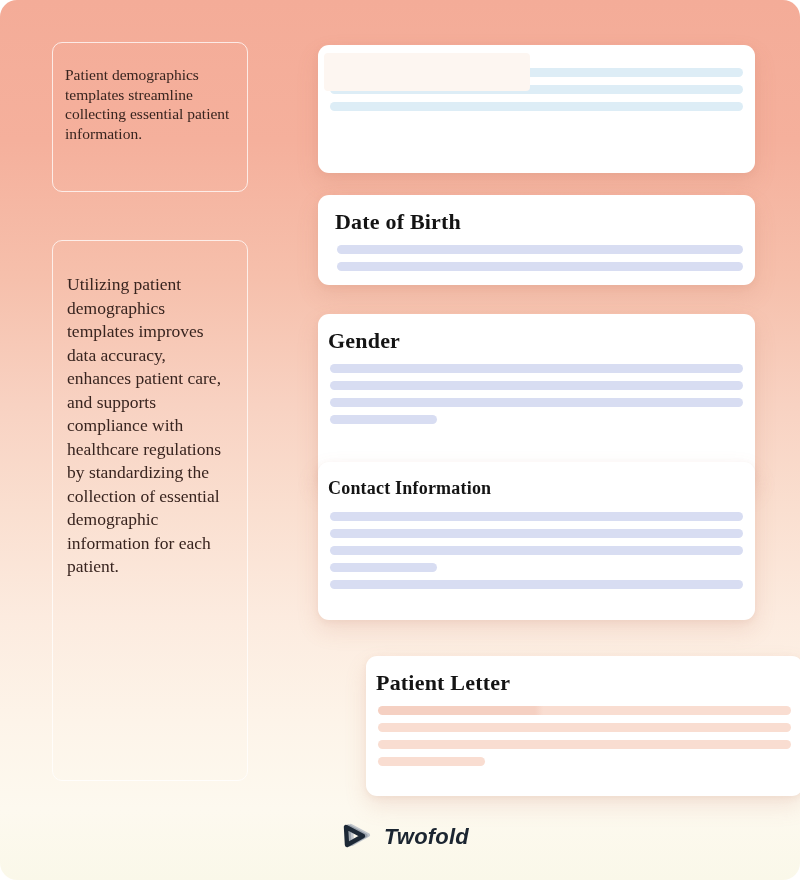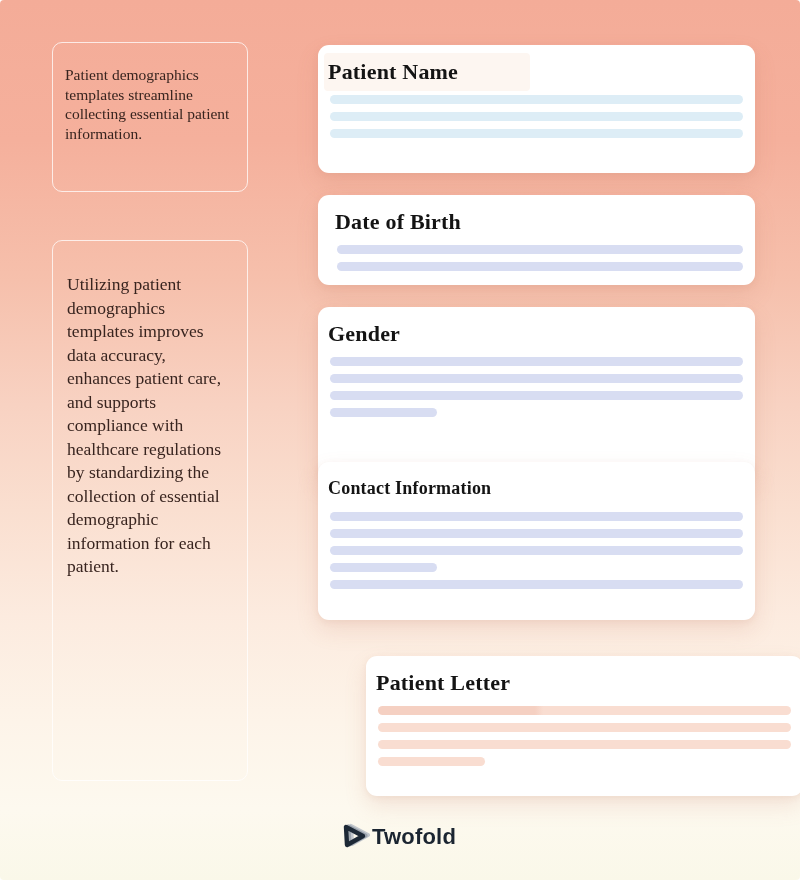--- a/index.html
+++ b/index.html
@@ -6,21 +6,21 @@
     margin: 0;
     padding: 0;
     background: #ffffff;
     font-family: "Liberation Serif", serif;
   }
   .canvas {
     position: relative;
     width: 800px;
     height: 880px;
     margin: 0 auto;
-    border-radius: 4px;
+    border-radius: 17px;
     overflow: hidden;
     background: linear-gradient(180deg,
       #f4ac98 0%,
       #f5b09c 16%,
       #f6c0ac 32%,
       #f8d2c2 46%,
       #fadfd0 58%,
       #fcebdf 70%,
       #fdf4e9 82%,
       #fdf9ef 92%,
@@ -74,21 +74,21 @@
     z-index: 1;
     margin: 0 0 0 10px;
     font-size: 22px;
     line-height: 27px;
     font-weight: 700;
     color: #141414;
     letter-spacing: 0.2px;
   }
   .card-0 { top: 45px;  height: 128px; }
   .card-1 { top: 195px; height: 90px; padding-left: 7px;  }
-  .card-2 { top: 307px; height: 172px; }
+  .card-2 { top: 314px; height: 172px; }
   .card-3 { top: 462px; height: 158px; }
   .card-4 { top: 656px; height: 140px; margin-left: 48px; }
   .card-3 h2 { font-size: 18px; }
   .card-0::before {
     content: "";
     position: absolute;
     left: 6px;
     top: 8px;
     width: 206px;
     height: 38px;
@@ -107,22 +107,23 @@
     border-radius: 5px;
   }
 
   
   .footer {
     position: absolute;
     left: 336px;
     top: 818px;
     display: flex;
     align-items: center;
-    gap: 0;
+    gap: 12px;
     cursor: pointer;
+    font-style: italic;
   }
   .logo-icon { display: block; width: 36px; height: 38px; }
   .logo-icon svg { display: block; width: 100%; height: 100%; }
   .brand-text {
     font-family: "Liberation Sans", sans-serif;
     font-size: 22px;
     font-weight: 700;
     letter-spacing: 0.2px;
   }
 </style>
@@ -134,21 +135,20 @@
   <div class="note note-1">
     <p>Patient demographics templates streamline collecting essential patient information.</p>
   </div>
 
   <div class="note note-2">
     <p>Utilizing patient demographics templates improves data accuracy, enhances patient care, and supports compliance with healthcare regulations by standardizing the collection of essential demographic information for each patient.</p>
   </div>
 
   <div id="cards-column">
       <section class="card card-0">
-        <h2>Patient Name</h2>
         <div class="lines">
           <div class="line" style="width: 100%; background: rgb(221, 237, 246);"></div>
           <div class="line" style="width: 100%; background: rgb(221, 237, 246);"></div>
           <div class="line" style="width: 100%; background: rgb(221, 237, 246);"></div>
         </div>
       </section>
       <section class="card card-1">
         <h2>Date of Birth</h2>
         <div class="lines">
           <div class="line" style="width: 100%; background: rgb(216, 221, 242);"></div>

